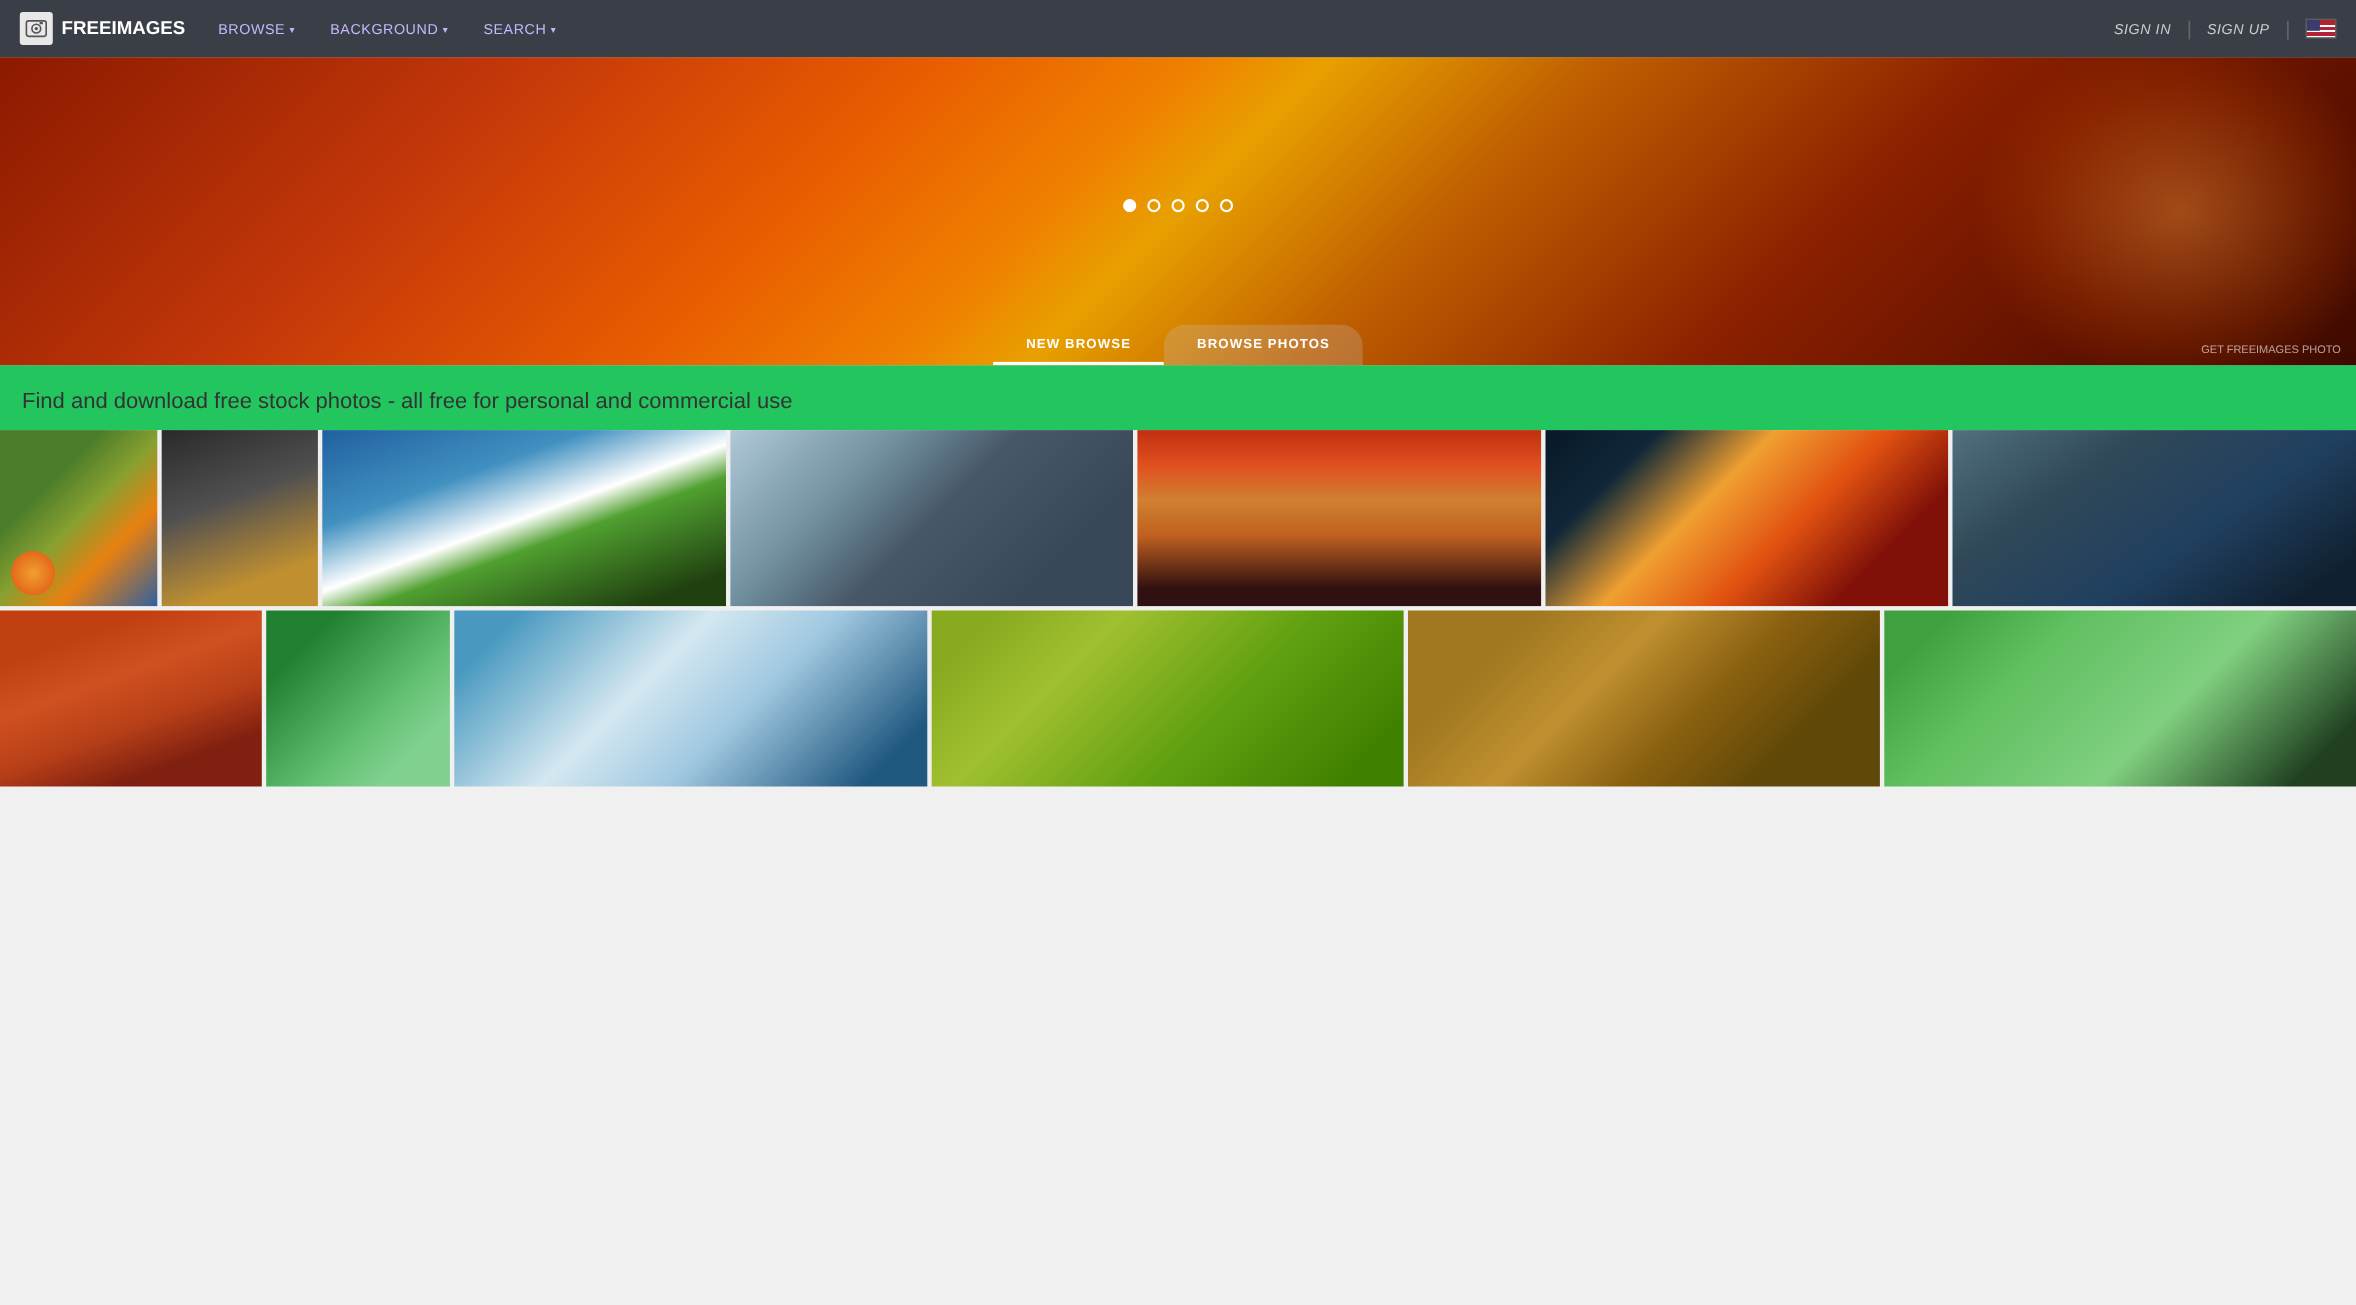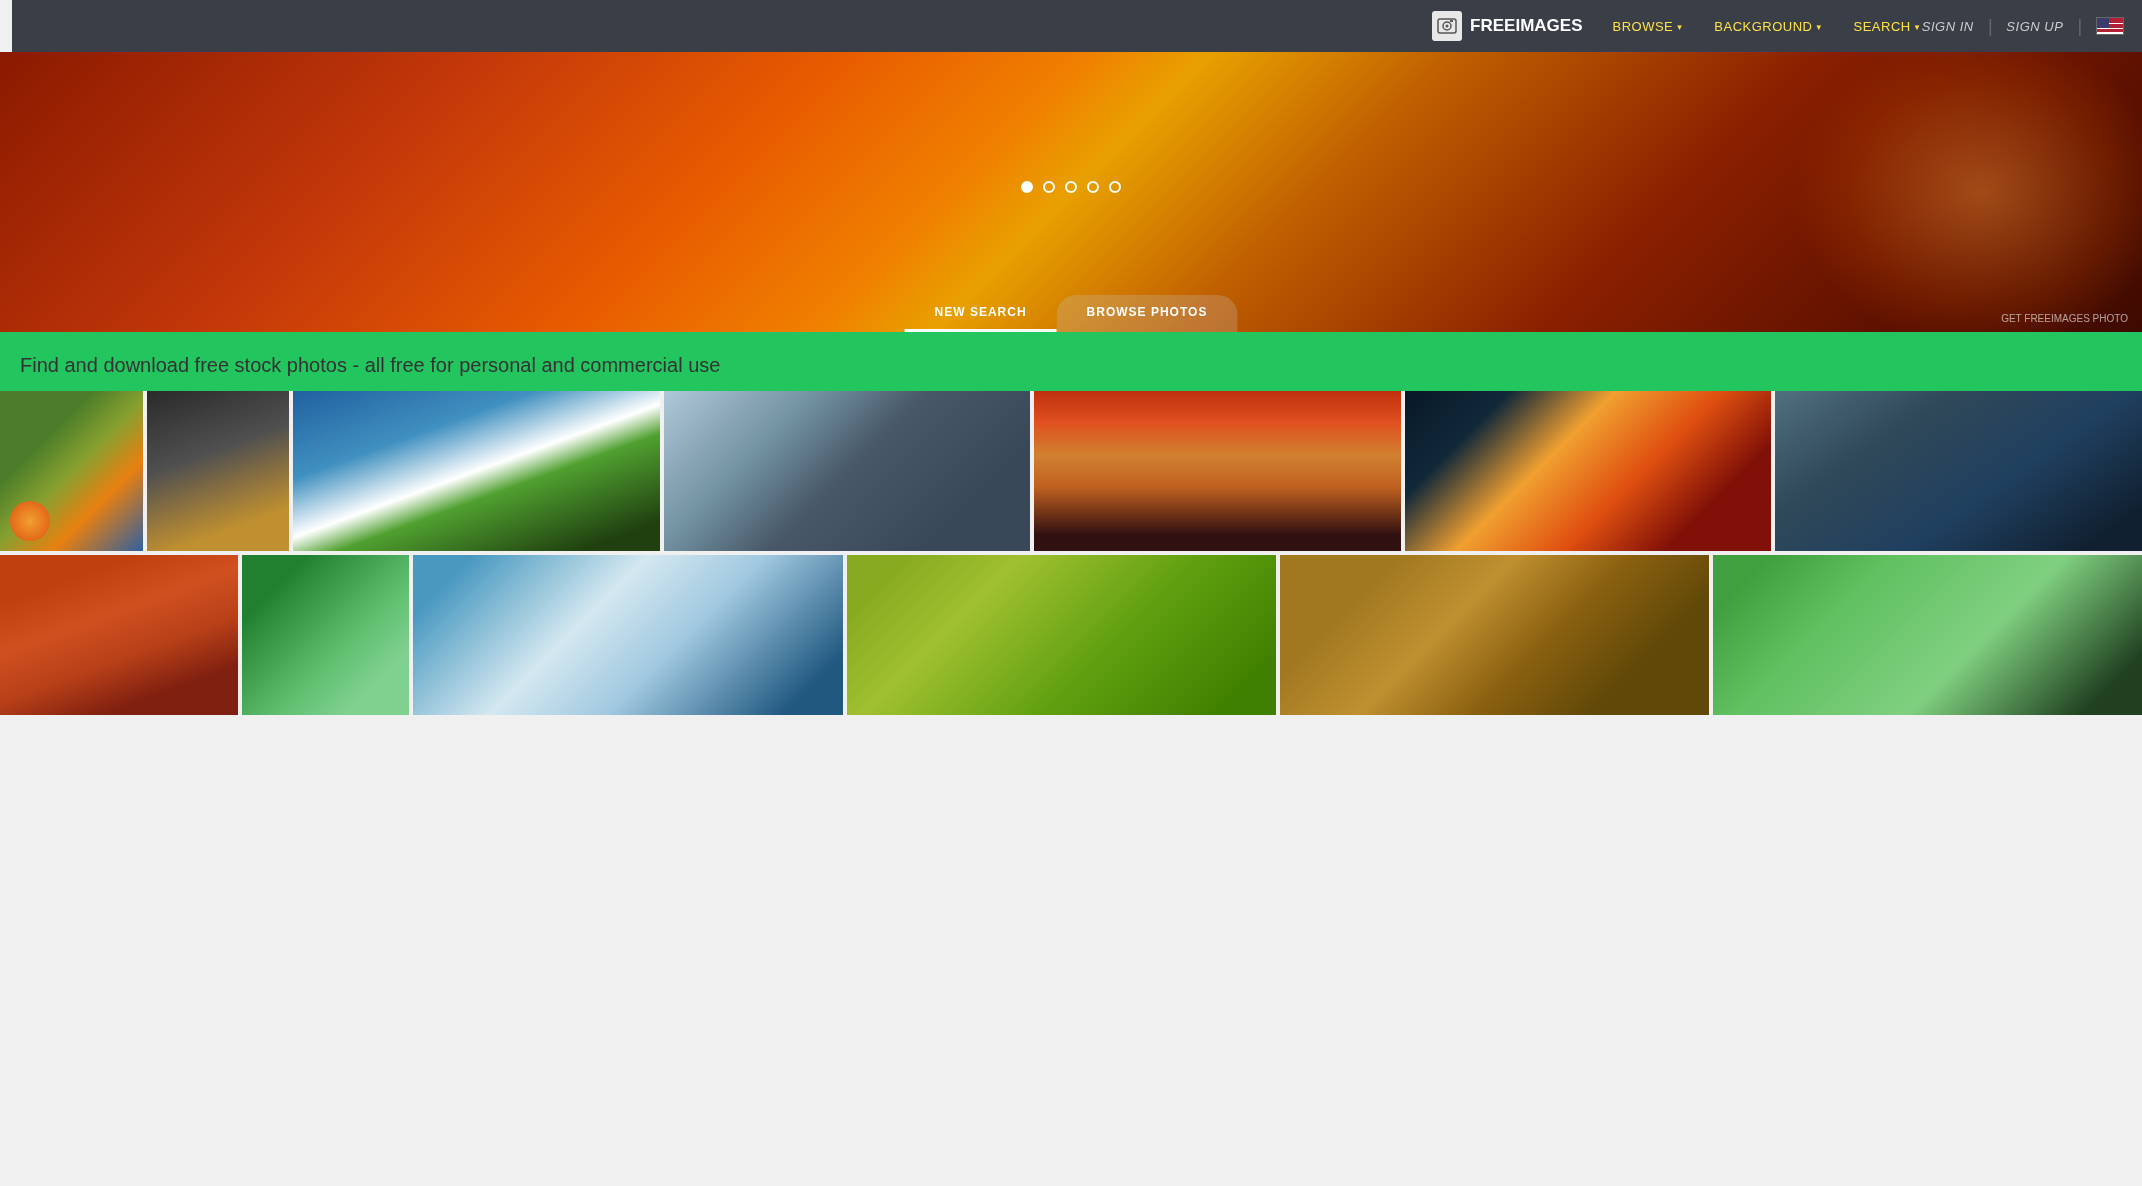--- a/index.html
+++ b/index.html
@@ -5,24 +5,23 @@
     * { margin: 0; padding: 0; box-sizing: border-box; }
     body { font-family: Arial, sans-serif; background: #f0f0f0; min-width: 900px; }
 
     
     .navbar {
       background: #3a3f47;
       height: 52px;
       display: flex;
       align-items: center;
       padding: 0 18px;
-      justify-content: flex-end;
+      justify-content: space-between;
       position: relative;
       z-index: 10;
-      margin-left: 12px;
     }
     .navbar-left {
       display: flex;
       align-items: center;
       gap: 28px;
     }
     .logo {
       display: flex;
       align-items: center;
       gap: 8px;
@@ -36,21 +35,21 @@
       width: 30px;
       height: 30px;
       background: #e8e8e8;
       border-radius: 3px;
       display: flex;
       align-items: center;
       justify-content: center;
     }
     .logo-icon svg { width: 22px; height: 22px; }
     .nav-item {
-      color: #fde047;
+      color: #c4b5fd;
       font-size: 13px;
       cursor: pointer;
       display: flex;
       align-items: center;
       gap: 4px;
       padding: 6px 2px;
       letter-spacing: 0.5px;
     }
     .nav-item .arrow {
       font-size: 9px;
@@ -302,21 +301,21 @@
 
   <div class="hero-dots">
     <div class="hero-dot active"></div>
     <div class="hero-dot"></div>
     <div class="hero-dot"></div>
     <div class="hero-dot"></div>
     <div class="hero-dot"></div>
   </div>
 
   <div class="hero-tabs">
-    <div class="hero-tab active">NEW SEARCH</div>
+    <div class="hero-tab active">NEW BROWSE</div>
     <div class="hero-tab popular">BROWSE PHOTOS</div>
   </div>
 
   <div class="get-bg">GET FREEIMAGES PHOTO</div>
 </div>
 
 <div class="tagline">
   <h2>Find and download free stock photos - all free for personal and commercial use</h2>
 </div>
 

